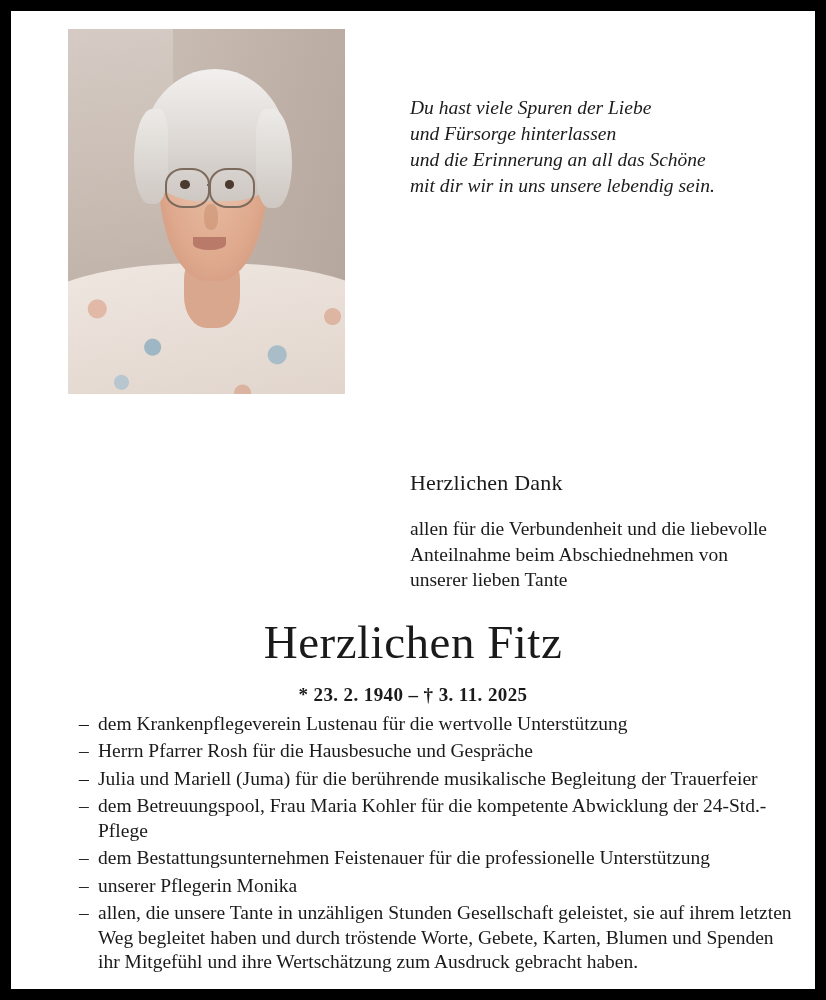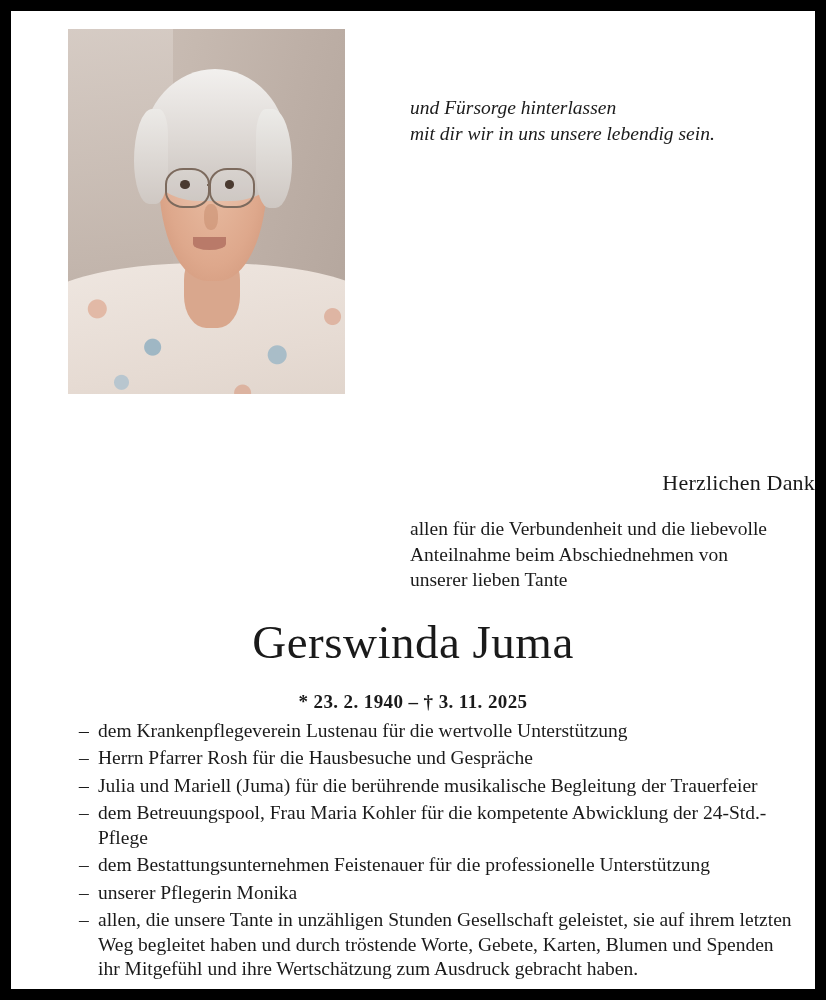--- a/index.html
+++ b/index.html
@@ -184,42 +184,41 @@
     font-size: 19.5px;
     line-height: 26px;
     color: #1b1b1b;
   }
 
   .thanks-head {
     margin-left: 399px;
     margin-top: 76px;
     font-size: 22px;
     letter-spacing: .2px;
-    text-align: right;
   }
   .thanks-body {
     margin-left: 399px;
     margin-top: 20px;
     font-size: 19.5px;
     line-height: 25.5px;
     max-width: 360px;
   }
 
   .name {
     text-align: center;
     font-size: 47px;
     letter-spacing: .5px;
     margin-top: 22px;
   }
   .dates {
     text-align: center;
     font-size: 19px;
     font-weight: bold;
     letter-spacing: .4px;
-    margin-top: 22px;
+    margin-top: 15px;
   }
 
   .intro {
     margin-left: 56px;
     margin-top: 21px;
     font-size: 19.5px;
   }
 
   ul.list {
     list-style: none;
@@ -260,29 +259,31 @@
           <div class="ph-gl l"></div>
           <div class="ph-gl r"></div>
           <div class="ph-brg"></div>
           <div class="ph-eye l"></div>
           <div class="ph-eye r"></div>
           <div class="ph-mouth"></div>
         </div>
       </div>
 
       <div class="verse">
+        <div>Du hast viele Spuren der Liebe</div>
         <div>und Fürsorge hinterlassen</div>
+        <div>und die Erinnerung an all das Schöne</div>
         <div>mit dir wir in uns unsere lebendig sein.</div>
       </div>
     </div>
 
     <div class="thanks-head">Herzlichen Dank</div>
     <div class="thanks-body">allen für die Verbundenheit und die liebevolle Anteilnahme beim Abschiednehmen von unserer lieben Tante</div>
 
-    <div class="name">Gerswinda Juma</div>
+    <div class="name">Herzlichen Fitz</div>
     <div class="dates">* 23. 2. 1940 – † 3. 11. 2025</div>
 
 
     <ul class="list">
       <li><span class="dash">–</span></li>
       <li><span class="dash">–</span><span>dem Krankenpflegeverein Lustenau für die wertvolle Unterstützung</span></li>
       <li><span class="dash">–</span><span>Herrn Pfarrer Rosh für die Hausbesuche und Gespräche</span></li>
       <li><span class="dash">–</span></li>
       <li><span class="dash">–</span><span>Julia und Mariell (Juma) für die berührende musikalische Begleitung der Trauerfeier</span></li>
       <li><span class="dash">–</span><span>dem Betreuungspool, Frau Maria Kohler für die kompetente Abwicklung der 24-Std.-Pflege</span></li>

